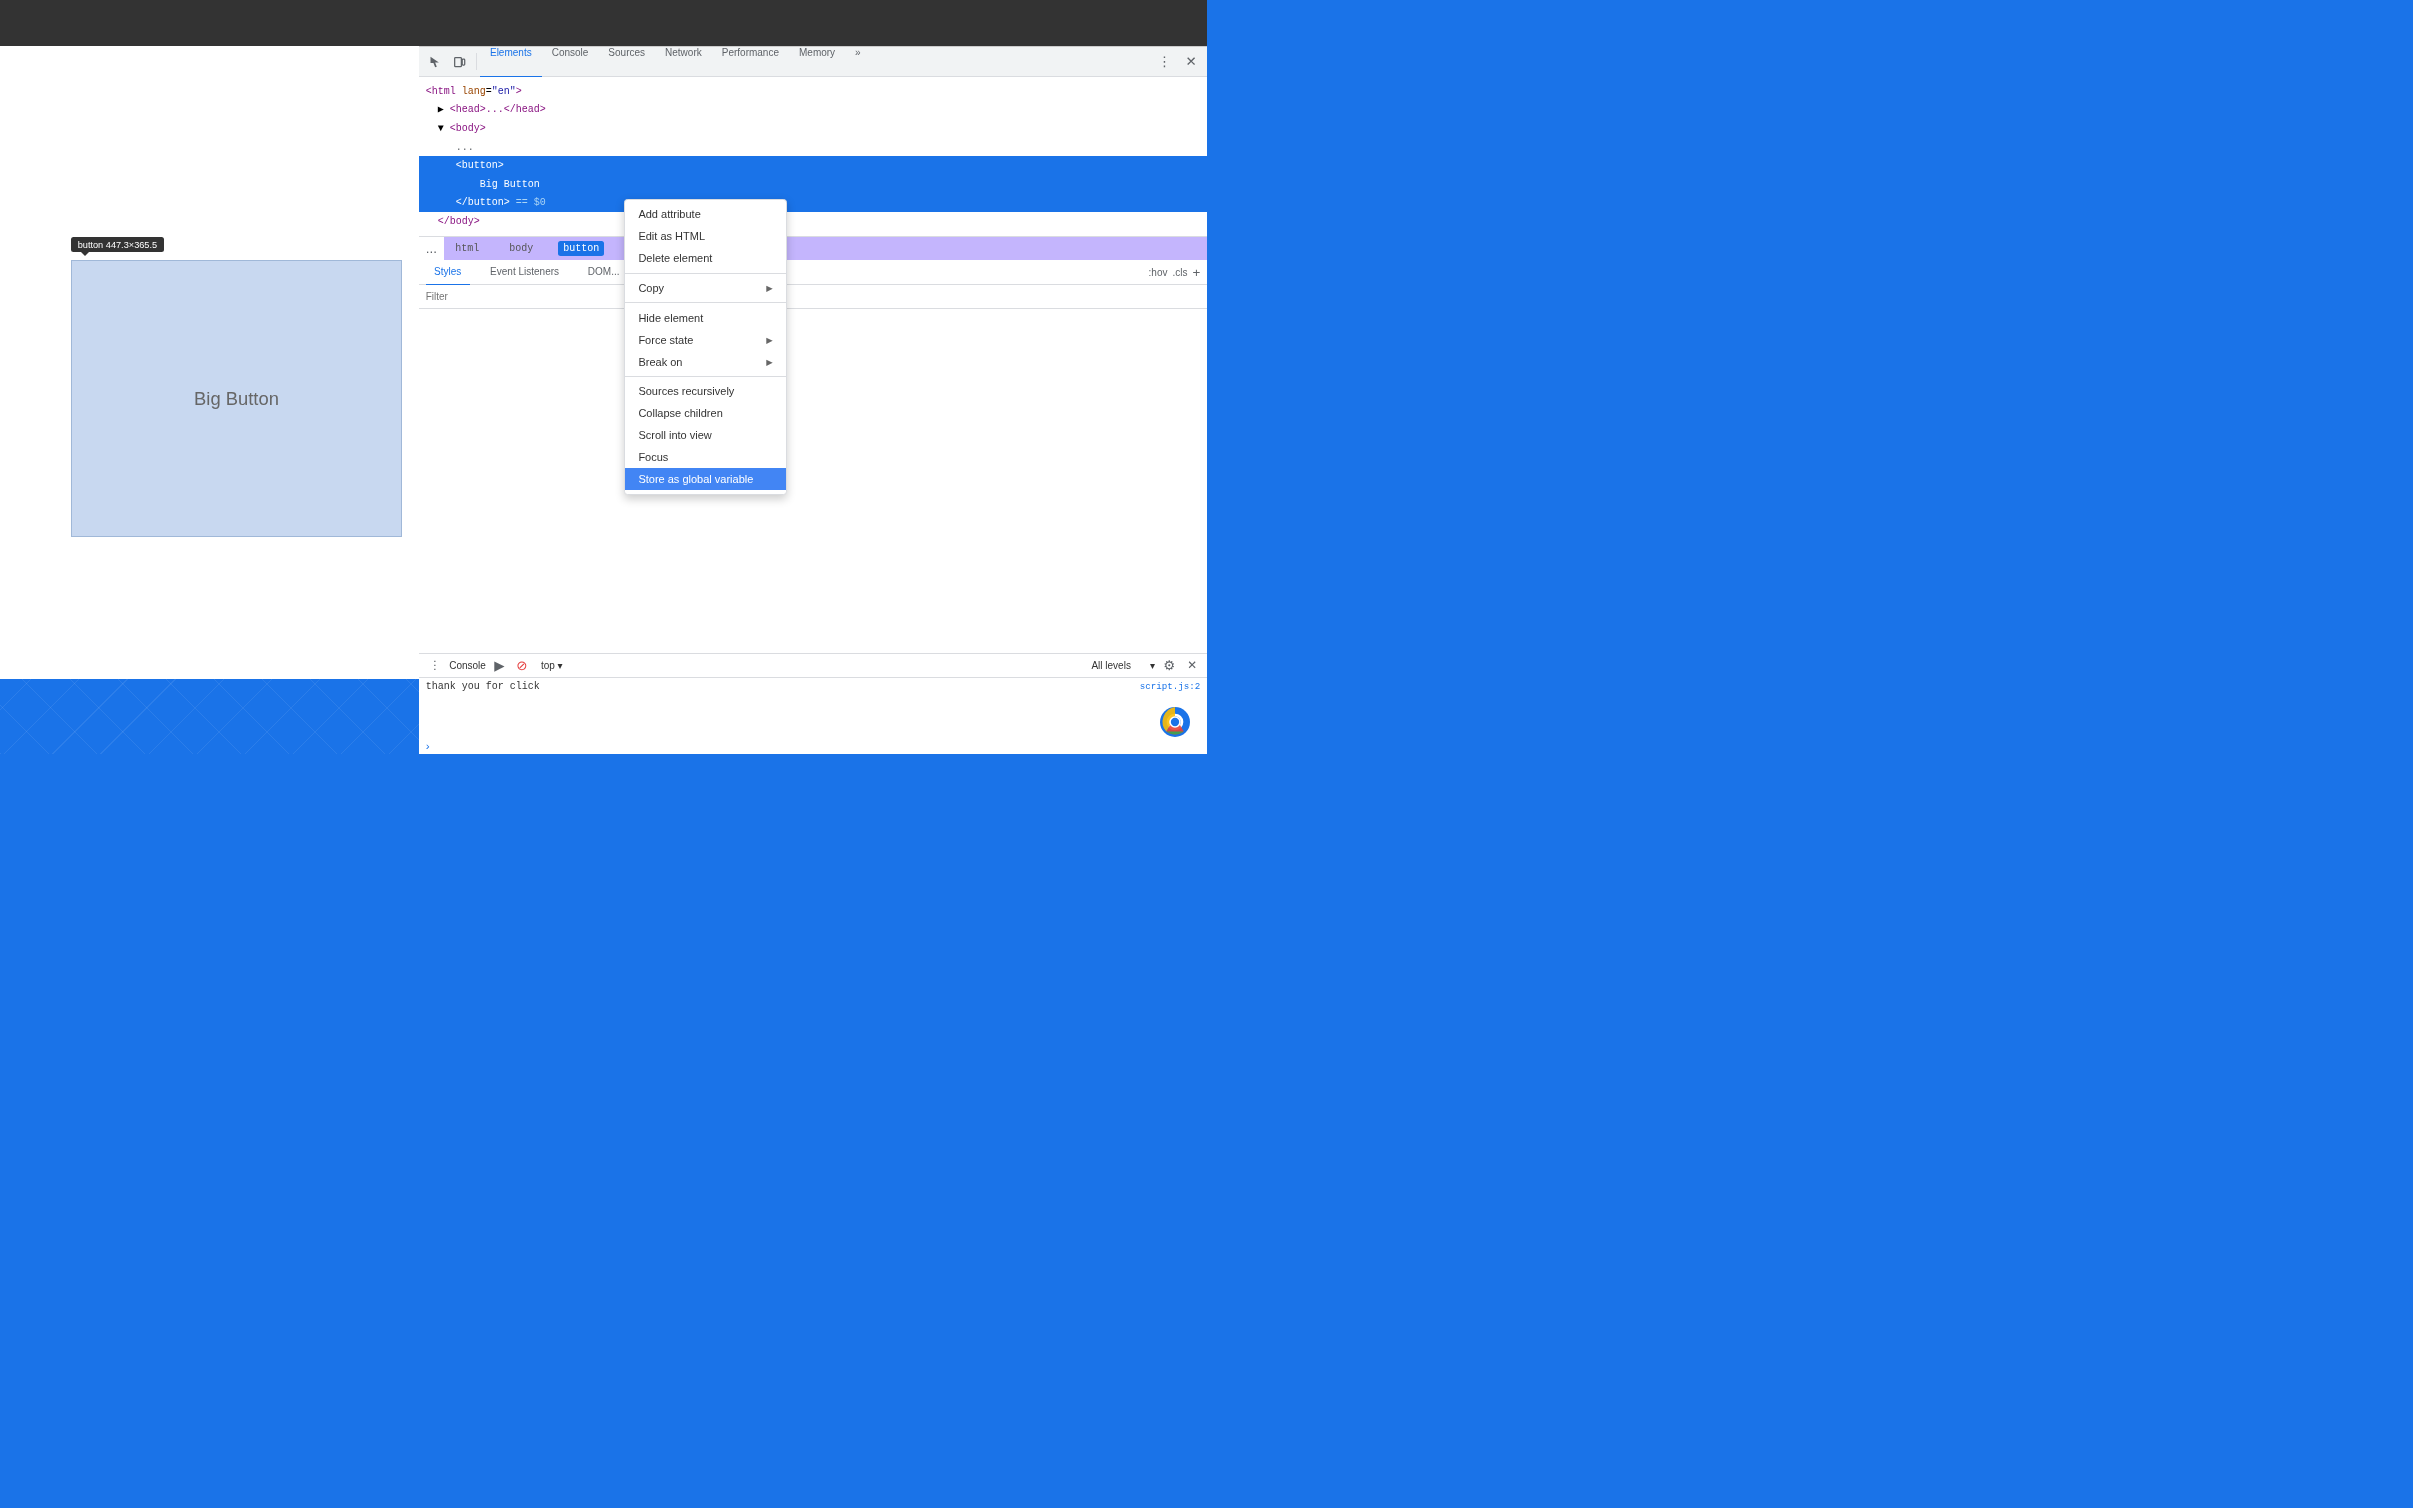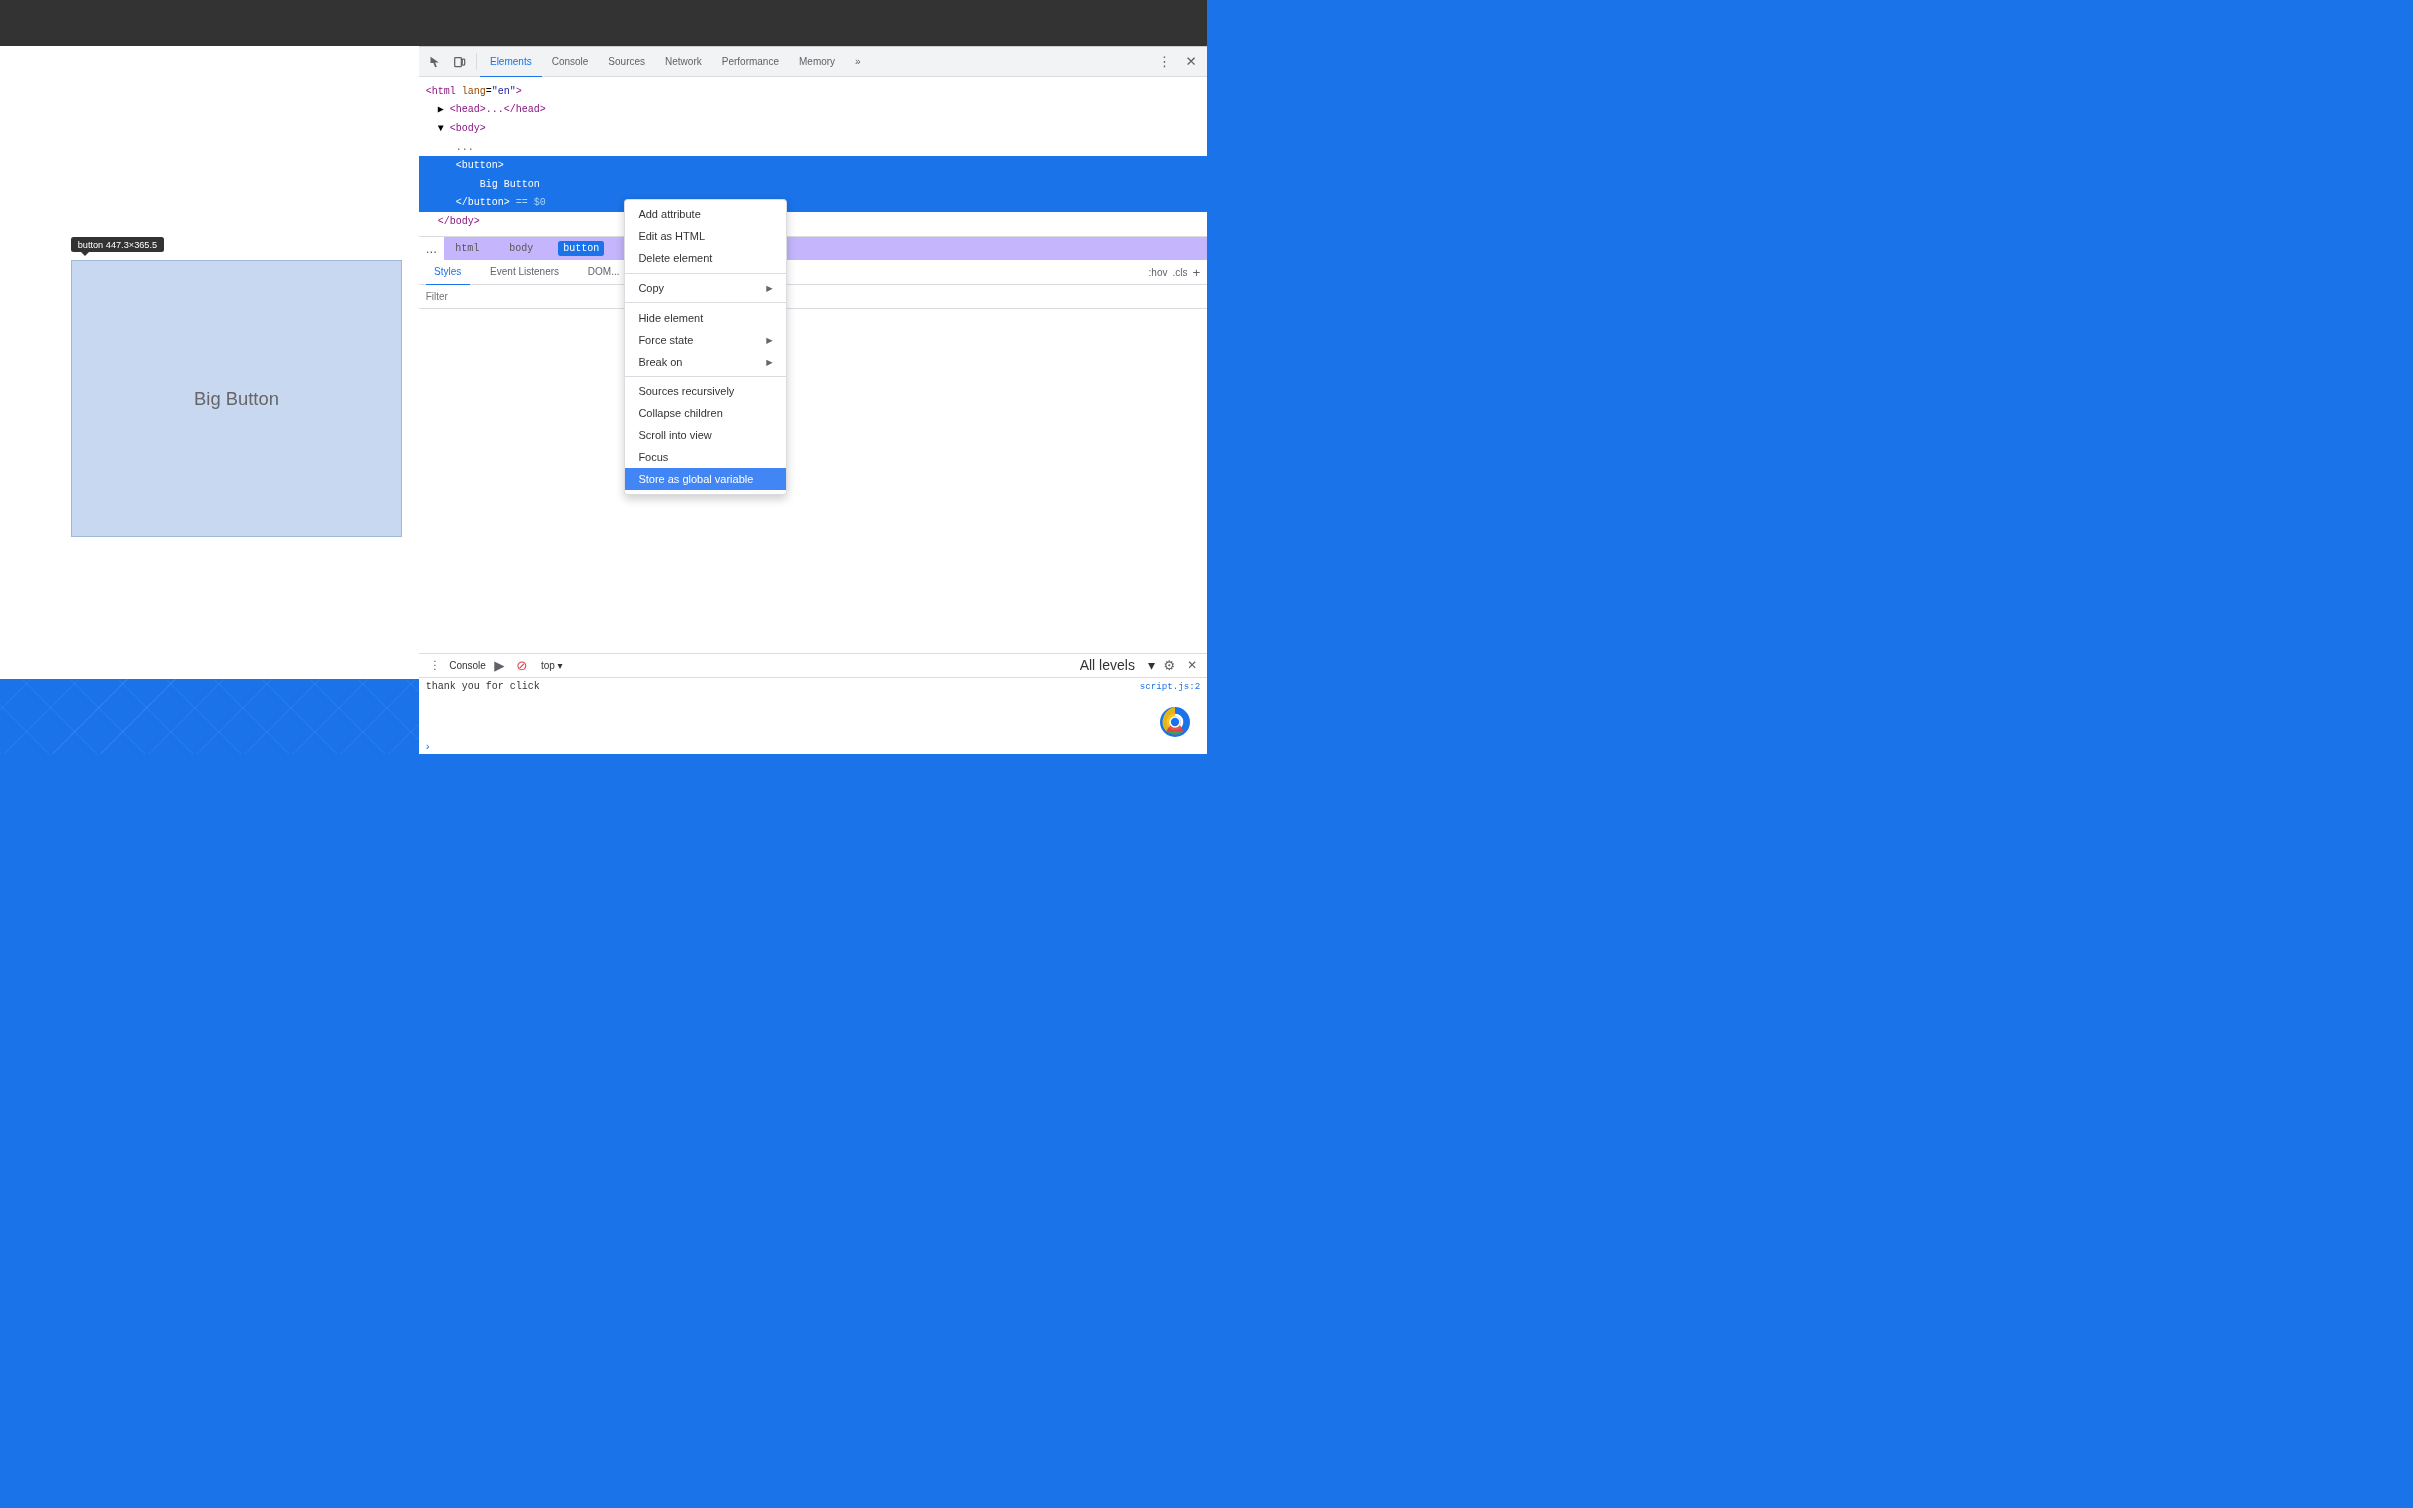--- a/index.html
+++ b/index.html
@@ -122,21 +122,21 @@
       width: 0.8px;
       height: 17px;
       background: #dadce0;
       margin: 0 3.4px;
     }
 
     .devtools-tab {
       padding: 0 10px;
       height: 30px;
       display: flex;
-      align-items: center;
+      align-items: flex-start;
       cursor: pointer;
       font-size: 10px;
       color: #5f6368;
       border-bottom: 1.7px solid transparent;
       white-space: nowrap;
     }
     .devtools-tab.active {
       color: #1a73e8;
       border-bottom: 1.7px solid #1a73e8;
     }
@@ -513,21 +513,21 @@
 
         <button style="background:none;border:none;cursor:pointer;color:#5f6368;font-size:13.4px;padding:0 3.4px;">▶</button>
         <button style="background:none;border:none;cursor:pointer;color:#e53e3e;font-size:13.4px;padding:0 3.4px;">⊘</button>
 
         <div style="display:flex;align-items:center;gap:2.5px;font-size:10px;color:#333;padding:0 5px;">
           <span>top</span>
           <span>▾</span>
         </div>
         <div style="flex:1;"></div>
 
-        <div style="display:flex;align-items:center;gap:13px;font-size:14px;color:#333;">
+        <div style="display:flex;align-items:center;gap:19px;font-size:10px;color:#333;">
           <span>All levels</span>
           <span>▾</span>
         </div>
 
         <button style="background:none;border:none;cursor:pointer;color:#5f6368;font-size:13.4px;padding:0 3.4px;">⚙</button>
 
         <button style="background:none;border:none;cursor:pointer;color:#5f6368;font-size:11.7px;padding:0 3.4px;">✕</button>
       </div>
 
       <div class="console-content">

